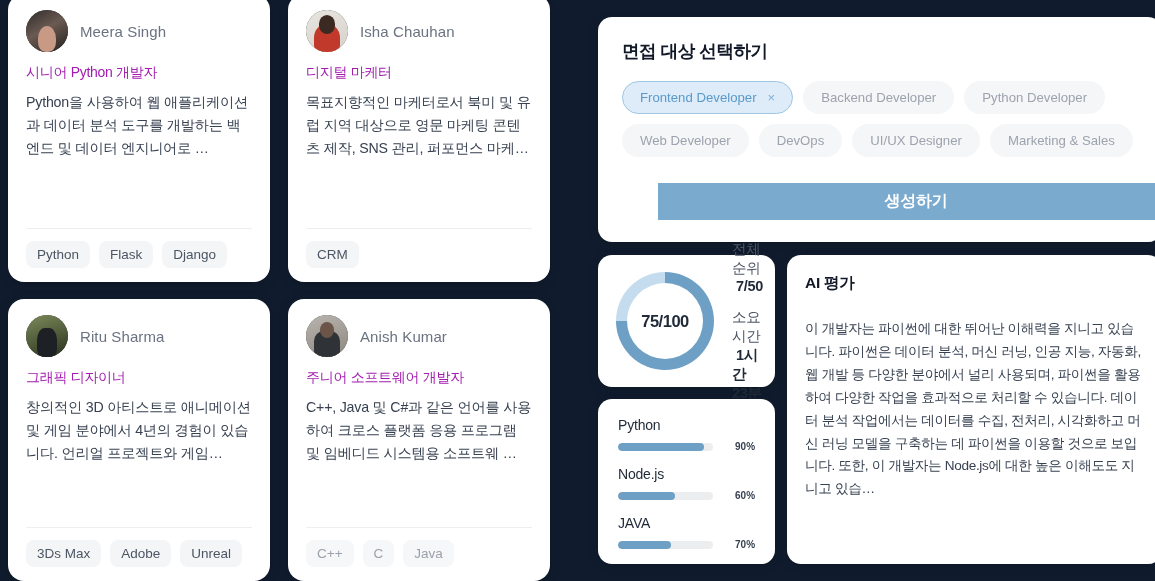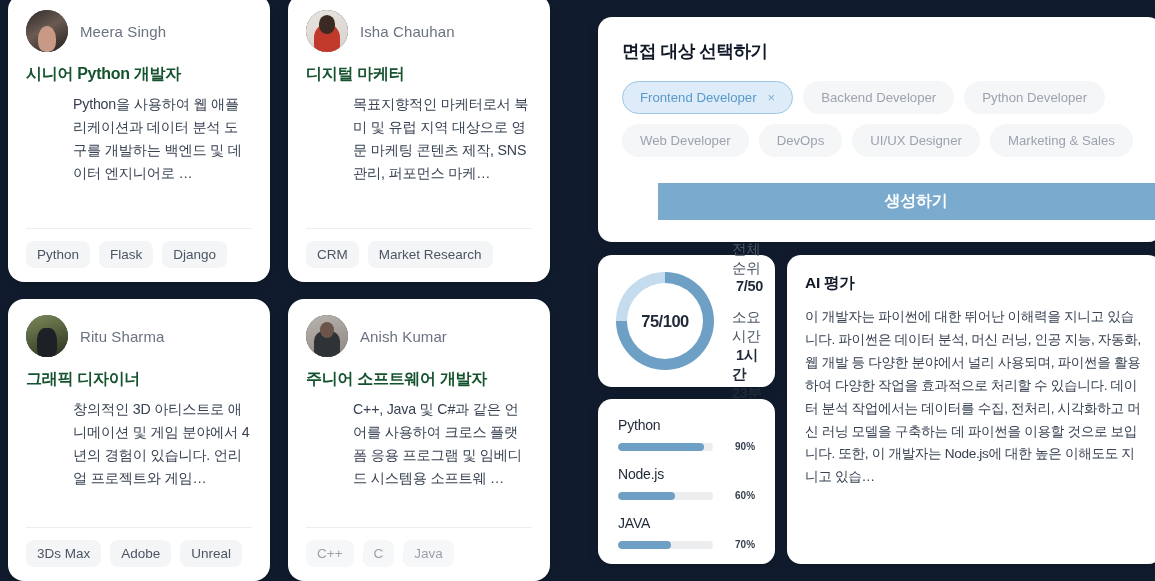--- a/index.html
+++ b/index.html
@@ -48,26 +48,26 @@
   .av3 { background: linear-gradient(160deg,#7d8a5a 0%,#4a5535 60%,#2a2f1d 100%); }
   .av3::after { content:""; position:absolute; left:26%; top:30%; width:48%; height:70%;
                 background:#1d2024; border-radius:40% 40% 28% 28%; }
   .av4 { background: linear-gradient(160deg,#b9b4ad 0%,#8d8781 100%); }
   .av4::after { content:""; position:absolute; left:20%; top:38%; width:60%; height:64%;
                 background:#2f3338; border-radius:38% 38% 26% 26%; }
   .av4::before { content:""; position:absolute; left:33%; top:16%; width:34%; height:38%;
                 background:#6b5548; border-radius:50%; z-index:2; }
   .pc-name { font-size: 15px; color: #6b7280; font-weight: 400; letter-spacing: .1px; }
   .pc-title {
-    font-size: 16px; font-weight: 700; color: #14532d;
+    font-size: 14px; font-weight: 400; color: #a21caf;
     letter-spacing: -0.3px; margin: 2px 0 9px 0; line-height: 1.25;
   }
   .pc-desc {
     font-size: 14.2px; line-height: 1.62; color: #374151;
-    letter-spacing: -0.2px; flex: 1 1 auto; overflow: hidden; margin-left: 47px;
+    letter-spacing: -0.2px; flex: 1 1 auto; overflow: hidden;
   }
   .pc-div { height: 1px; background: #eceef1; margin: 6px 0 12px 0; }
   .pc-tags { display: flex; gap: 9px; flex-wrap: wrap; }
   .tag {
     background: #f4f5f7; color: #4b5563;
     font-size: 13.5px; border-radius: 8px;
     padding: 7px 11px; line-height: 1; white-space: nowrap;
   }
   .tag.faint { color: #9aa1ab; background: #f6f7f8; }
 
@@ -134,21 +134,21 @@
   .sk-name { font-size: 14px; color: #1f2937; font-weight: 500; margin-bottom: 8px; letter-spacing: -0.2px; }
   .sk-row { display: flex; align-items: center; gap: 10px; }
   .sk-track { flex: 1 1 auto; height: 8px; background: #ebedef; border-radius: 999px; overflow: hidden; }
   .sk-fill { height: 100%; background: #6e9fc4; border-radius: 999px; }
   .sk-pct { font-size: 10px; font-weight: 700; color: #374151; width: 32px; text-align: right; }
 
   .ai-panel {
     flex: 1 1 auto; padding: 18px 18px 10px 18px;
     overflow: hidden; display: flex; flex-direction: column;
   }
-  .ai-title { font-size: 15.5px; font-weight: 700; color: #111827; margin-bottom: 12px; letter-spacing: -0.3px; }
+  .ai-title { font-size: 15.5px; font-weight: 700; color: #111827; margin-bottom: 24px; letter-spacing: -0.3px; }
   .ai-text {
     font-size: 13.6px; line-height: 1.68; color: #374151;
     letter-spacing: -0.35px; overflow: hidden;
   }
 </style>
 </head>
 <body>
 
 <div class="stage">
 
@@ -176,21 +176,20 @@
         <div class="avatar">
             <div class="av-a av2"></div>
           </div>
         <div class="pc-name">Isha Chauhan</div>
       </div>
       <div class="pc-title">디지털 마케터</div>
       <div class="pc-desc">목표지향적인 마케터로서 북미 및 유럽 지역 대상으로 영문 마케팅 콘텐츠 제작, SNS 관리, 퍼포먼스 마케…</div>
       <div class="pc-div"></div>
       <div class="pc-tags">
         <span class="tag">CRM</span>
-        <span class="tag">Market Research</span>
       </div>
     </div>
 
     <div class="pcard">
       <div class="pc-head">
         <div class="avatar">
             <div class="av-a av3"></div>
           </div>
         <div class="pc-name">Ritu Sharma</div>
       </div>

